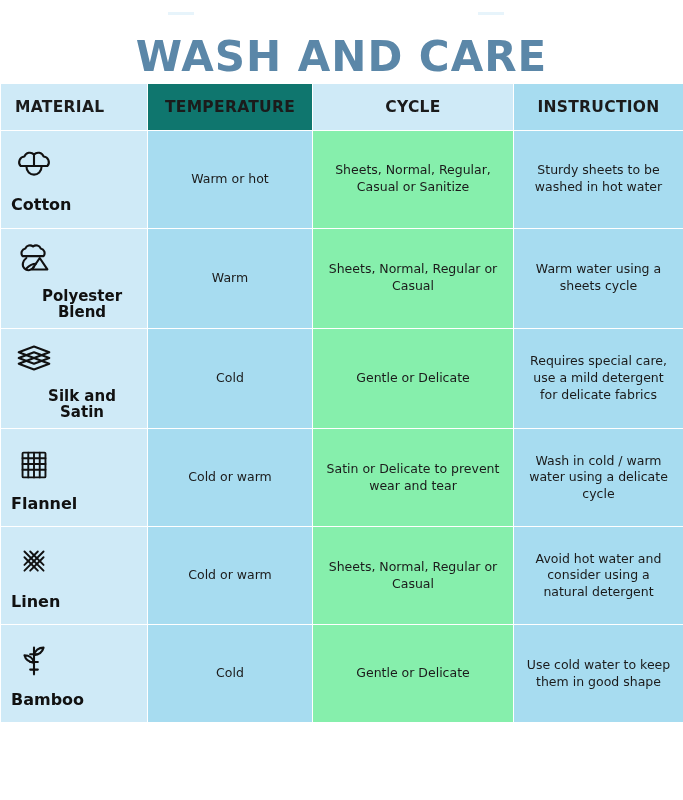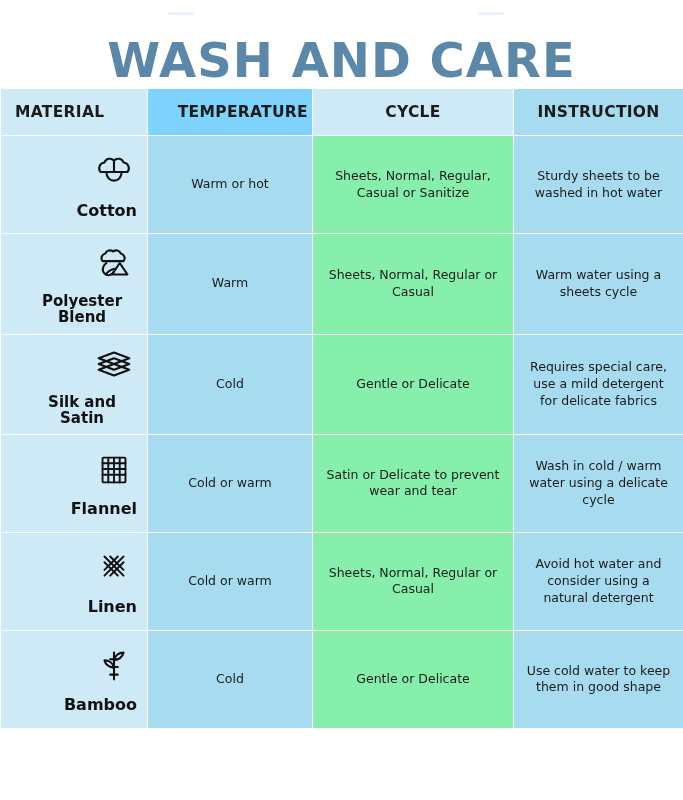--- a/index.html
+++ b/index.html
@@ -22,21 +22,21 @@
     padding-top: 38px;
     padding-bottom: 6px;
   }
   .title-line {
     font-family: "DejaVu Sans", sans-serif;
     font-weight: bold;
     color: #5b87a8;
     letter-spacing: 1px;
     line-height: 0.92;
   }
-  .title-line-1 { font-size: 48px; }
+  .title-line-1 { font-size: 42px; }
   .title-line-2 { font-size: 54px; }
 
   
   table.care-table {
     width: 683px;
     border-collapse: collapse;
     table-layout: fixed;
   }
   table.care-table col.c-material { width: 147px; }
   table.care-table col.c-temp { width: 165px; }
@@ -47,21 +47,21 @@
     font-family: "DejaVu Sans", sans-serif;
     font-size: 15.5px;
     font-weight: bold;
     color: #1b1b1b;
     text-align: center;
     padding: 14px 4px 14px 4px;
     letter-spacing: 0.3px;
     border: 1px solid #ffffff;
   }
   thead th.h-material { background: #cfeaf7; text-align: left; padding-left: 14px; margin-left: 37px; }
-  thead th.h-temp { background: #7dd3fc; text-align: right; }
+  thead th.h-temp { background: #0f766e; }
   thead th.h-cycle { background: #cfeaf7; }
   thead th.h-instr { background: #a7dcf0; }
 
   tbody td {
     border: 1px solid #ffffff;
     vertical-align: middle;
     text-align: center;
     font-family: "DejaVu Sans", sans-serif;
     font-size: 12.5px;
     color: #1b1b1b;
@@ -70,21 +70,21 @@
     height: 98px;
   }
   tbody td.cell-material { background: #cfeaf7; }
   tbody td.cell-temp { background: #a7dcf0; }
   tbody td.cell-cycle { background: #86efac; }
   tbody td.cell-instr { background: #a7dcf0; }
 
   .mat-inner {
     display: flex;
     flex-direction: column;
-    align-items: flex-end;
+    align-items: flex-start;
     justify-content: center;
     gap: 9px;
   }
   .mat-icon {
     width: 46px;
     height: 42px;
     display: flex;
     align-items: center;
     justify-content: center;
   }

